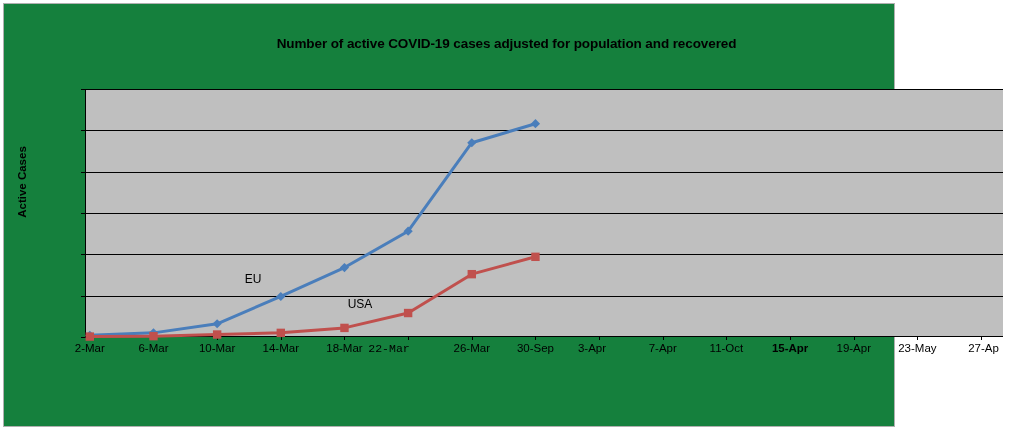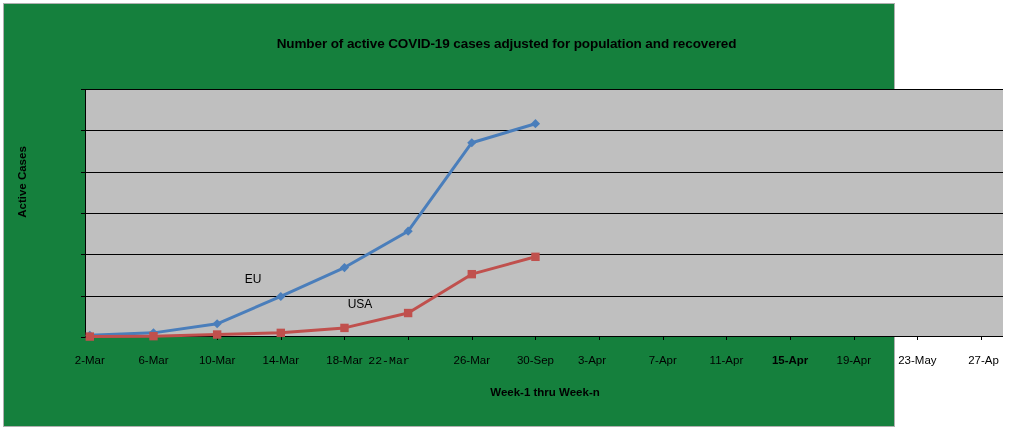--- a/index.html
+++ b/index.html
@@ -22,21 +22,21 @@
 
   
   #y-axis-title{position:absolute;left:-62px;top:172px;width:160px;
         transform:rotate(-90deg);transform-origin:center center;
         text-align:center;font-size:11.5px;font-weight:bold;color:#000;}
   .ytick-mark{position:absolute;left:-5px;width:5px;height:1px;background:#000;}
 
   
   .xtick-mark{position:absolute;bottom:-4px;width:1px;height:4px;background:#000;}
   .xtick-label{position:absolute;top:253px;font-size:11.5px;color:#000;
-        white-space:nowrap;transform:translateX(-50%);margin-top:12px;}
+        white-space:nowrap;transform:translateX(-50%);}
   #x-axis-title{position:absolute;left:0;top:297px;width:918px;text-align:center;
         font-size:11.5px;font-weight:bold;color:#000;}
 
   
   #series-svg{position:absolute;left:0;top:0;width:918px;height:248px;overflow:visible;}
 
   .series-label{position:absolute;font-size:12px;color:#000;white-space:nowrap;
         transform:translate(-50%,-50%);}
 </style>
 </head>
@@ -81,21 +81,21 @@
         <div class="xtick-label" style="left: 303px; font-family: Liberation Mono, monospace;">22-Mar</div>
         <div class="xtick-mark" style="left: 385.789px;"></div>
         <div class="xtick-label" style="left: 385.789px;">26-Mar</div>
         <div class="xtick-mark" style="left: 449.451px;"></div>
         <div class="xtick-label" style="left: 449.451px;">30-Sep</div>
         <div class="xtick-mark" style="left: 513.112px;"></div>
         <div class="xtick-label" style="left: 506px;">3-Apr</div>
         <div class="xtick-mark" style="left: 576.774px;"></div>
         <div class="xtick-label" style="left: 576.774px; text-align: right;">7-Apr</div>
         <div class="xtick-mark" style="left: 640.436px;"></div>
-        <div class="xtick-label" style="left: 640.436px;">11-Apr</div>
+        <div class="xtick-label" style="left: 640.436px;">11-Oct</div>
         <div class="xtick-mark" style="left: 704.097px;"></div>
         <div class="xtick-label" style="left: 704.097px; font-weight: bold;">15-Apr</div>
         <div class="xtick-mark" style="left: 767.759px;"></div>
         <div class="xtick-label" style="left: 767.759px;">19-Apr</div>
         <div class="xtick-mark" style="left: 831.42px;"></div>
         <div class="xtick-label" style="left: 831.42px;">23-May</div>
         <div class="xtick-mark" style="left: 895.082px;"></div>
         <div class="xtick-label" style="left: 895.082px; transform: translateX(-42%);">27-Ap</div>
       </div>
 
@@ -118,16 +118,15 @@
         <rect x="317.92760055478504" y="219.82666666666668" width="8.4" height="8.4" fill="#c0504d"></rect>
         <rect x="381.5891816920943" y="180.97333333333333" width="8.4" height="8.4" fill="#c0504d"></rect>
         <rect x="445.25076282940364" y="163.61333333333334" width="8.4" height="8.4" fill="#c0504d"></rect>
       </svg>
 
     <div id="annotations">
         <div class="series-label" style="left: 167px; top: 190px;">EU</div>
         <div class="series-label" style="left: 274px; top: 215px;">USA</div>
       </div>
 
-    <div id="x-axis-title">Week-1 thru Week-n</div>
   </div>
 
 </div>
 
 </body></html>

